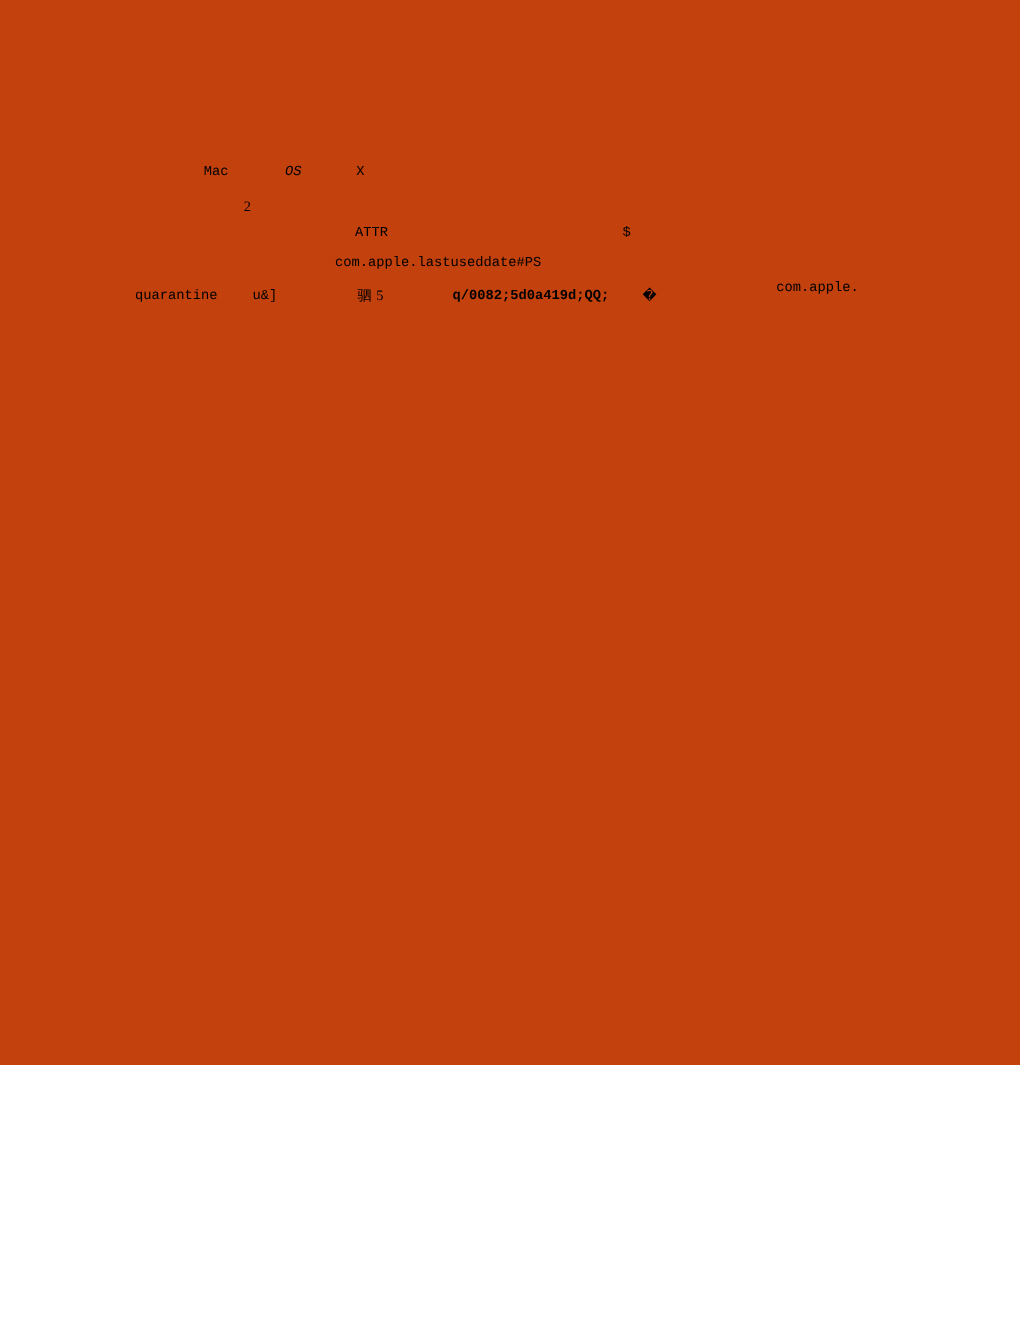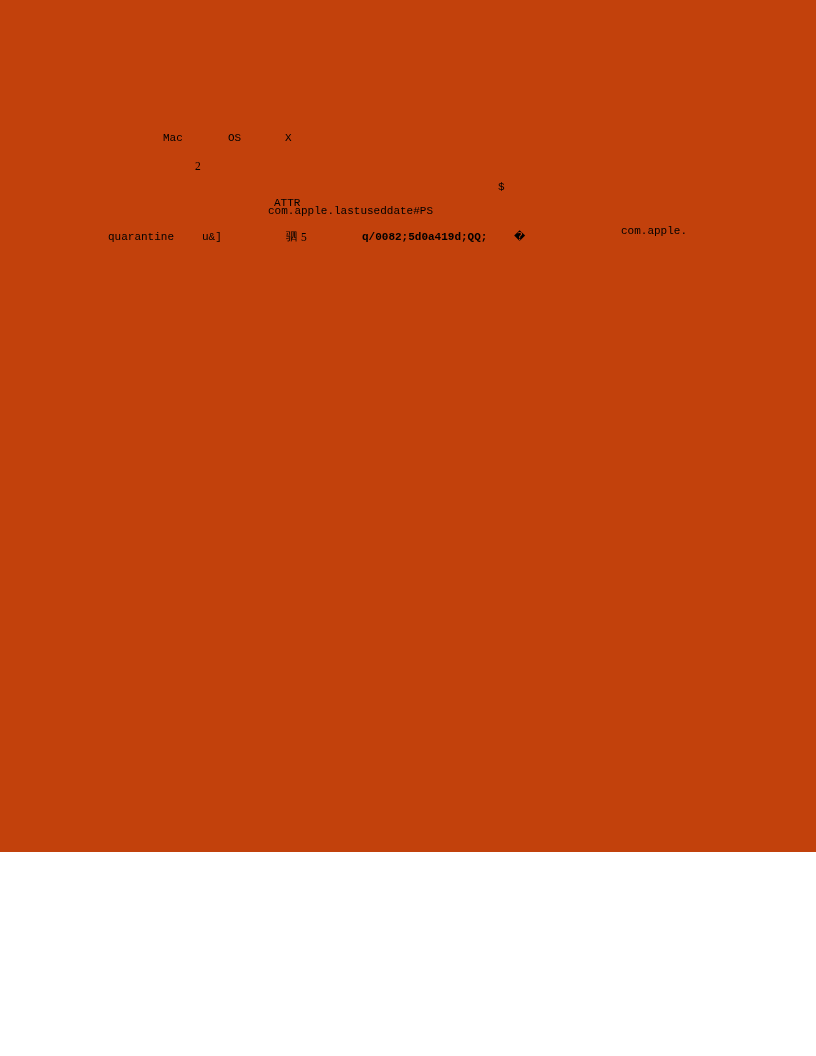--- a/index.html
+++ b/index.html
@@ -43,28 +43,28 @@
     font-size: 11px;
   }
 </style>
 </head>
 <body>
 
 <div class="page">
   <div>
       <div>
         <span class="frag" style="left: 163px; top: 133px;">Mac</span>
-        <span class="frag" style="left: 228px; top: 133px;">OS</span>
+        <span class="frag" style="left: 228px; top: 133px; font-style: italic;">OS</span>
         <span class="frag" style="left: 285px; top: 133px;">X</span>
       </div>
       <div>
         <span class="frag serif-num" style="left: 195px; top: 161px;">2</span>
       </div>
       <div>
-        <span class="frag" style="left: 274px; top: 182px; margin-top: 16px;">ATTR</span>
+        <span class="frag" style="left: 284px; top: 182px;">ATTR</span>
         <span class="frag" style="left: 498px; top: 182px;">$</span>
       </div>
       <div>
         <span class="frag" style="left: 268px; top: 206px; font-family: Liberation Mono, monospace;">com.apple.lastuseddate#PS</span>
         <span class="frag" style="left: 621px; top: 206px; margin-top: 20px;">com.apple.</span>
       </div>
       <div>
         <span class="frag" style="left: 108px; top: 232px;">quarantine</span>
         <span class="frag" style="left: 202px; top: 232px;">u&amp;]</span>
         <span class="frag cjk" style="left: 286px; top: 231px;">驷</span>

